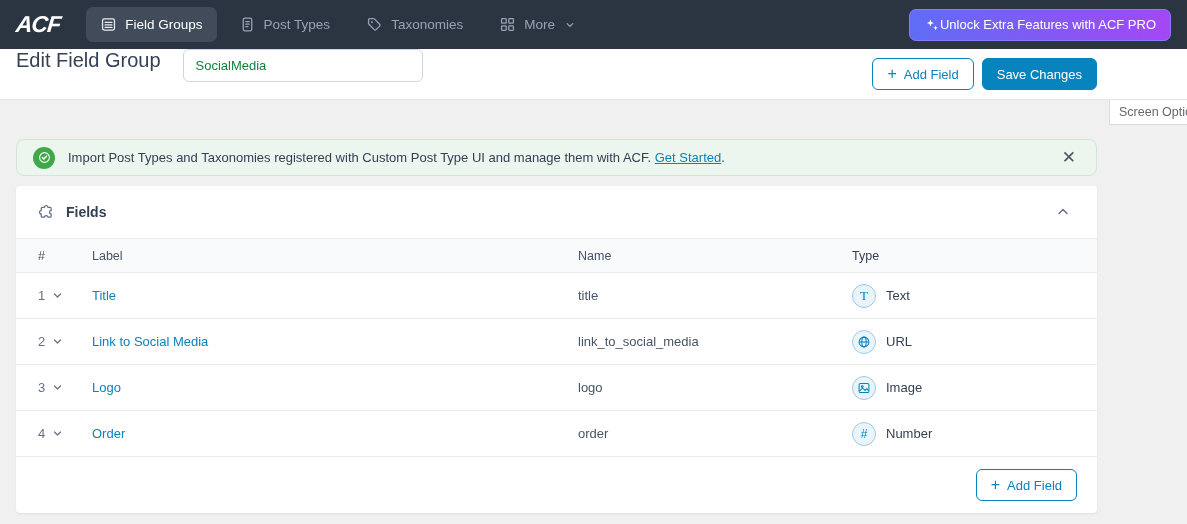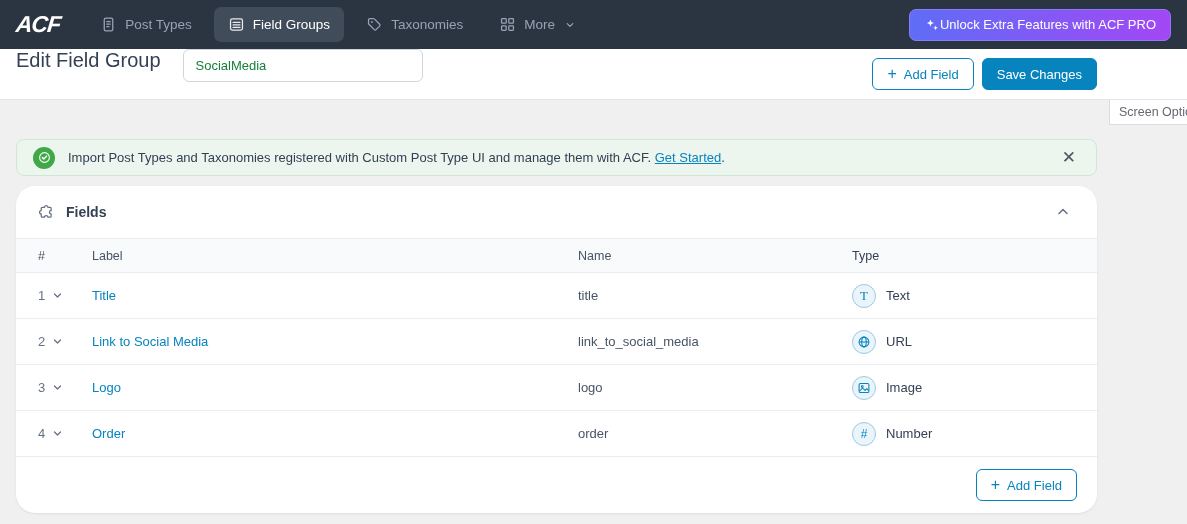--- a/index.html
+++ b/index.html
@@ -75,21 +75,21 @@
     width:22px; height:22px; border-radius:50%; background:#40a848;
     display:flex; align-items:center; justify-content:center; flex-shrink:0;
   }
   .notice-text { color:#344054; font-size:13px; }
   .notice-link { color:#0783be; text-decoration:underline; cursor:pointer; }
   .notice-close { margin-left:auto; color:#50575e; font-size:17px; cursor:pointer;
                   line-height:1; padding:2px 4px; }
 
   
   .card {
-    width:1081px; background:#fff; border-radius:19px; margin-top:10px;
+    width:1081px; background:#fff; border-radius:4px; margin-top:10px;
     box-shadow:0 1px 2px rgba(16,24,40,.08); overflow:hidden;
   }
   .card-head {
     height:53px; display:flex; align-items:center; padding:0 22px; gap:10px;
     border-bottom:1px solid #eaecf0;
   }
   .card-title { font-weight:bold; font-size:14px; color:#344054; }
   .card-collapse { margin-left:auto; cursor:pointer; display:flex; padding:4px; }
 
   .thead {
@@ -117,42 +117,42 @@
 
   .card-footer { height:56px; display:flex; align-items:center; justify-content:flex-end;
                  padding-right:20px; }
 </style>
 </head>
 <body>
 
 <div class="navbar">
   <div class="acf-logo">ACF</div>
 
+  <div class="nav-item active">
+    <span style="display:flex;">
+      <svg width="17" height="17" viewBox="0 0 20 20" fill="none" stroke-width="1.5" stroke-linecap="round">
+        <rect x="3" y="3.5" width="14" height="13" rx="2"></rect>
+          <line x1="6" y1="7.5" x2="14" y2="7.5"></line>
+          <line x1="6" y1="10.5" x2="14" y2="10.5"></line>
+          <line x1="6" y1="13.5" x2="14" y2="13.5"></line>
+      </svg>
+    </span>
+    <span>Field Groups</span>
+  </div>
+
   <div class="nav-item">
     <span style="display:flex;">
       <svg width="17" height="17" viewBox="0 0 20 20" fill="none" stroke-width="1.5" stroke-linecap="round">
         <rect x="5" y="2.5" width="10" height="15" rx="2"></rect>
           <line x1="8" y1="6.5" x2="12" y2="6.5"></line>
           <line x1="8" y1="9.5" x2="12" y2="9.5"></line>
           <line x1="8" y1="12.5" x2="10.5" y2="12.5"></line>
       </svg>
     </span>
     <span>Post Types</span>
-  </div>
-
-  <div class="nav-item active">
-    <span style="display:flex;">
-      <svg width="17" height="17" viewBox="0 0 20 20" fill="none" stroke-width="1.5" stroke-linecap="round">
-        <rect x="3" y="3.5" width="14" height="13" rx="2"></rect>
-          <line x1="6" y1="7.5" x2="14" y2="7.5"></line>
-          <line x1="6" y1="10.5" x2="14" y2="10.5"></line>
-          <line x1="6" y1="13.5" x2="14" y2="13.5"></line>
-      </svg>
-    </span>
-    <span>Field Groups</span>
   </div>
 
   <div class="nav-item">
     <span style="display:flex;">
       <svg width="17" height="17" viewBox="0 0 20 20" fill="none" stroke-width="1.5" stroke-linejoin="round">
         <path d="M3 4.5A1.5 1.5 0 0 1 4.5 3h4.2c.4 0 .78.16 1.06.44l6.3 6.3a1.5 1.5 0 0 1 0 2.12l-4.2 4.2a1.5 1.5 0 0 1-2.12 0l-6.3-6.3A1.5 1.5 0 0 1 3 8.7V4.5z"></path>
         <circle cx="7" cy="7" r="1.1" fill="#98a2b3" stroke="none"></circle>
       </svg>
     </span>
     <span>Taxonomies</span>

